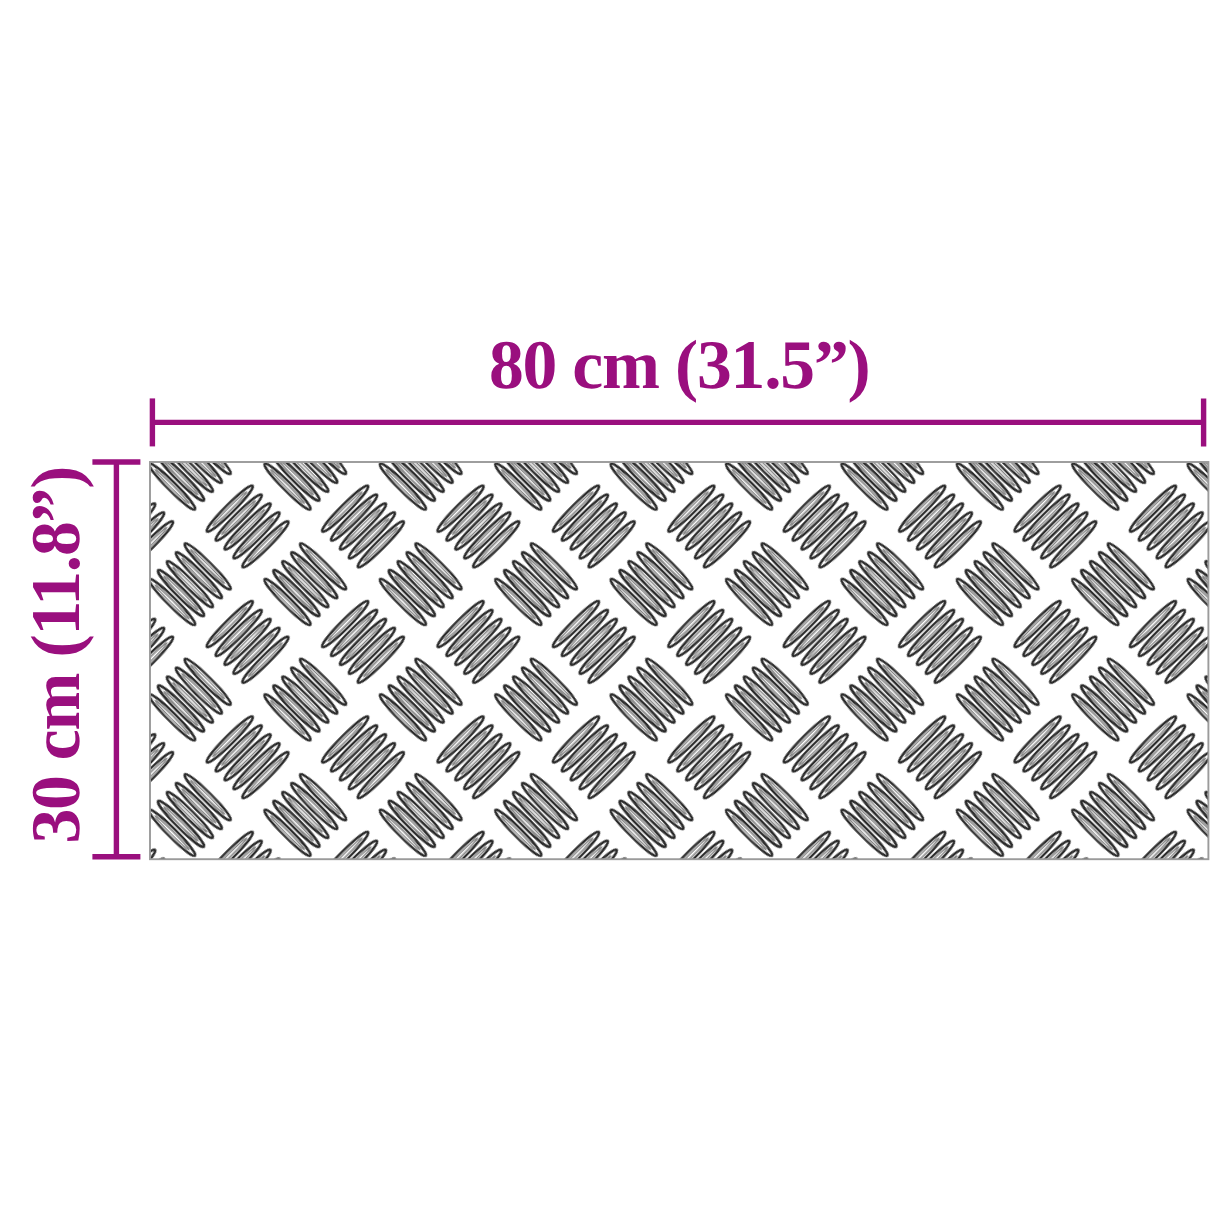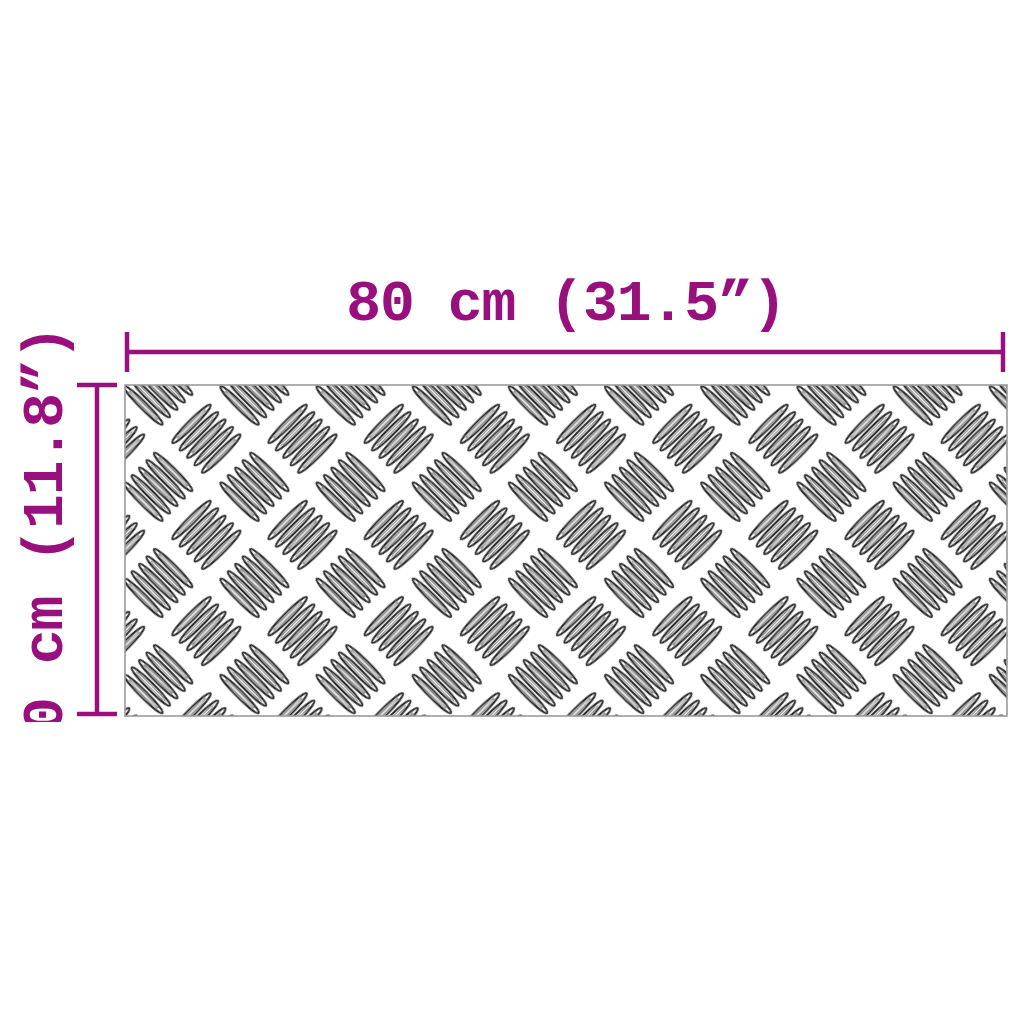--- a/index.html
+++ b/index.html
@@ -6,21 +6,21 @@
     margin: 0;
     padding: 0;
     background: #ffffff;
   }
   .canvas {
     position: relative;
     width: 1024px;
     height: 722px;
     overflow: hidden;
     background: var(--color-background, #ffffff);
-    font-family: Liberation Mono, monospace;
+    font-family: Liberation Serif, serif;
   }
   svg.fig {
     position: absolute;
     left: 0;
     top: 0;
   }
   .dim-label {
     position: absolute;
     color: var(--color-dimension, #9a0f7e);
     font-weight: bold;

